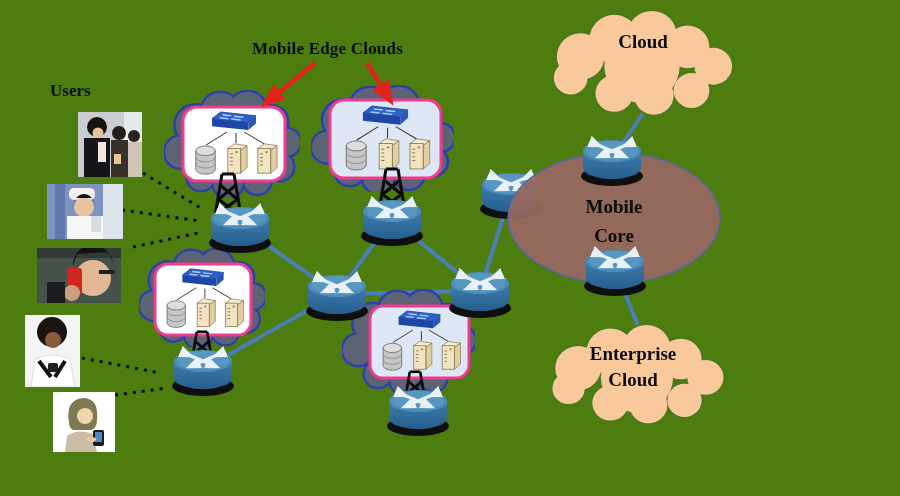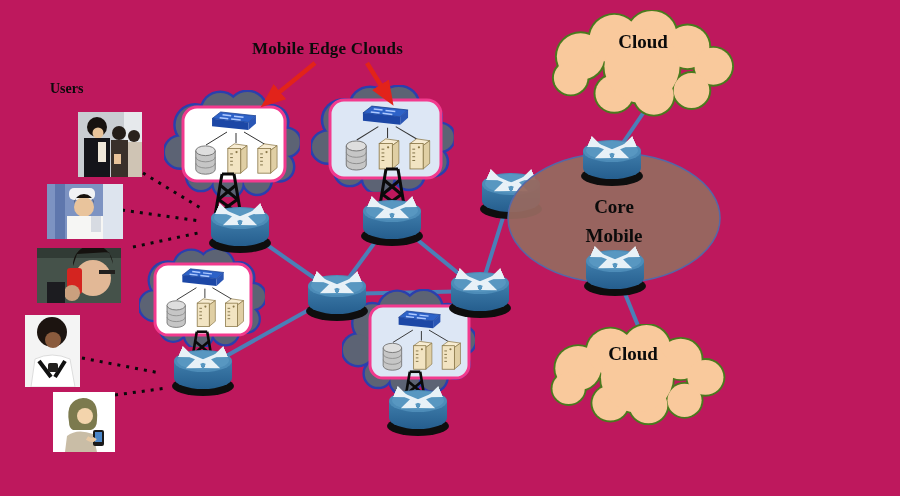--- a/index.html
+++ b/index.html
@@ -1,22 +1,22 @@
 <!DOCTYPE html>
 <html><head>
 <meta charset="utf-8">
 <style>
   html,body{margin:0;padding:0;background:#fff;}
-  .stage{position:relative;width:900px;height:496px;background:#be185d;overflow:hidden;
+  .stage{position:relative;width:900px;height:496px;background:#4d7c0f;overflow:hidden;
          font-family:"Liberation Serif","DejaVu Serif",serif;}
   .stage svg.scene{position:absolute;left:0;top:0;}
   .lbl{position:absolute;color:#0b0b0b;font-weight:bold;white-space:nowrap;}
   .lbl.center{text-align:center;white-space:normal;}
   .mec{left:252px;top:39px;font-size:17px;letter-spacing:.2px;}
-  .users{left:50px;top:81px;font-size:14px;text-align:center;}
+  .users{left:50px;top:81px;font-size:17px;text-align:center;}
   .public{left:553px;top:29px;width:180px;font-size:19px;line-height:26px;}
   .core{left:554px;top:192px;width:120px;font-size:19px;line-height:29px;}
   .enterprise{left:548px;top:341px;width:170px;font-size:19px;line-height:26px;}
   .photo{position:absolute;overflow:hidden;}
   .photo svg{display:block;}
 </style>
 </head>
 <body>
 
 <div class="stage">
@@ -225,24 +225,25 @@
     <line x1="367" y1="63" x2="390" y2="100" marker-end="url(#ahRed)"></line>
   </g>
 </svg>
 
 <div class="lbl mec">Mobile Edge Clouds</div>
 <div class="lbl users">Users</div>
 <div class="lbl center public">
   <div>Cloud</div>
 </div>
 <div class="lbl center core">
+  <div>Mobile</div>
   <div>Core</div>
-  <div>Mobile</div>
 </div>
 <div class="lbl center enterprise">
+  <div>Enterprise</div>
   <div>Cloud</div>
 </div>
 
 <div class="photo" style="left:78px;top:112px">
   <svg width="64" height="65" viewBox="0 0 64 65">
     <rect width="64" height="65" fill="#c9cdd2"></rect>
     <rect x="46" y="0" width="18" height="65" fill="#e6e9ec"></rect>
     <circle cx="19" cy="15" r="10" fill="#17120f"></circle>
         <circle cx="20" cy="21" r="5.5" fill="#e8c39a"></circle>
     <rect x="6" y="26" width="26" height="39" fill="#14141a"></rect>

